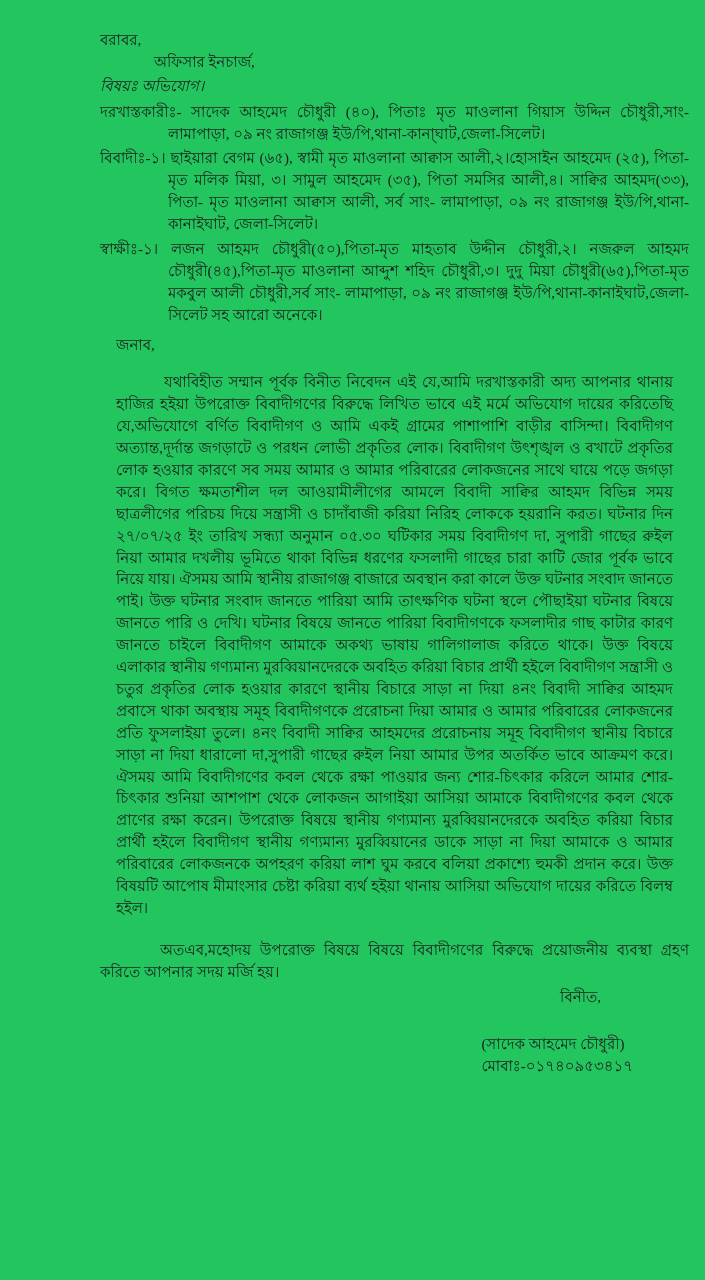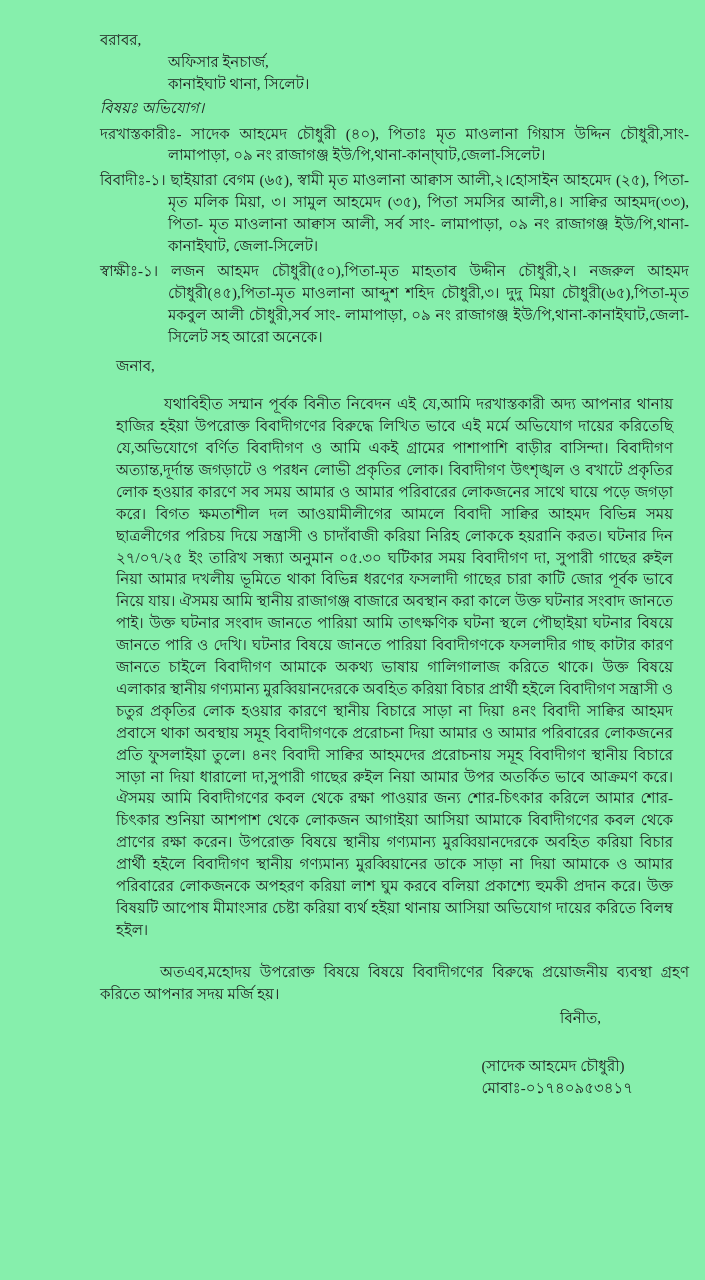--- a/index.html
+++ b/index.html
@@ -12,28 +12,28 @@
     height: 1280px;
     overflow: hidden;
     font-family: "Liberation Serif", "DejaVu Serif", serif;
     color: #1d1d1d;
     -webkit-font-smoothing: antialiased;
   }
   .page {
     box-sizing: border-box;
     width: 705px;
     height: 1280px;
-    background: #86efac;
+    background: #22c55e;
     padding: 30px 16px 0 100px;
     font-size: 15px;
     line-height: 1.46;
   }
   .to-block { margin-bottom: 2px; }
   .to-block div { white-space: nowrap; }
-  .addr { margin-left: 68px; font-family: Liberation Serif, serif; }
+  .addr { margin-left: 54px; font-family: Liberation Serif, serif; }
   .subject { margin: 2px 0 4px 0; font-style: italic; }
   p { margin: 0 0 3px 0; }
   .hang {
     padding-left: 68px;
     text-indent: -68px;
     text-align: justify;
   }
   .greeting { margin: 8px 0 0 16px; }
   .body-par {
     text-indent: 48px;
@@ -57,21 +57,20 @@
   .signature-block div { white-space: nowrap; margin-left: 20px; }
 </style>
 </head>
 <body>
 
 <div class="page">
 
   <div class="to-block">
     <div>বরাবর,</div>
     <div class="addr">অফিসার ইনচার্জ,</div>
-    <div class="addr">কানাইঘাট থানা, সিলেট।</div>
   </div>
 
   <div class="subject">বিষয়ঃ অভিযোগ।</div>
 
   <p class="hang">দরখাস্তকারীঃ- সাদেক আহমেদ চৌধুরী (৪০), পিতাঃ মৃত মাওলানা গিয়াস উদ্দিন চৌধুরী,সাং- লামাপাড়া, ০৯ নং রাজাগঞ্জ ইউ/পি,থানা-কানা্ঘাট,জেলা-সিলেট।</p>
 
   <p class="hang">বিবাদীঃ-১। ছাইয়ারা বেগম (৬৫), স্বামী মৃত মাওলানা আক্বাস আলী,২।হোসাইন আহমেদ (২৫), পিতা-মৃত মলিক মিয়া, ৩। সামুল আহমেদ (৩৫), পিতা সমসির আলী,৪। সাক্বির আহমদ(৩৩), পিতা- মৃত মাওলানা আক্বাস আলী, সর্ব সাং- লামাপাড়া, ০৯ নং রাজাগঞ্জ ইউ/পি,থানা- কানাইঘাট, জেলা-সিলেট।</p>
 
 
   <p class="hang">স্বাক্ষীঃ-১। লজন আহমদ চৌধুরী(৫০),পিতা-মৃত মাহতাব উদ্দীন চৌধুরী,২। নজরুল আহমদ চৌধুরী(৪৫),পিতা-মৃত মাওলানা আব্দুশ শহিদ চৌধুরী,৩। দুদু মিয়া চৌধুরী(৬৫),পিতা-মৃত মকবুল আলী চৌধুরী,সর্ব সাং- লামাপাড়া, ০৯ নং রাজাগঞ্জ ইউ/পি,থানা-কানাইঘাট,জেলা-সিলেট সহ আরো অনেকে।</p>

